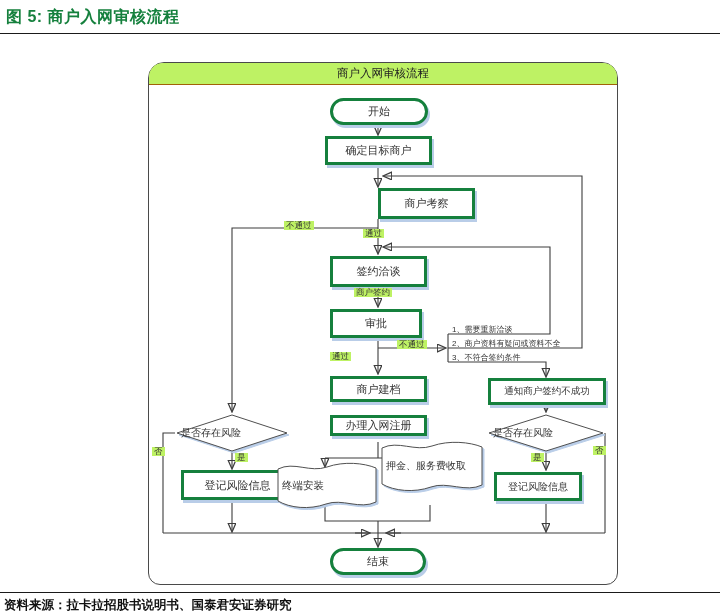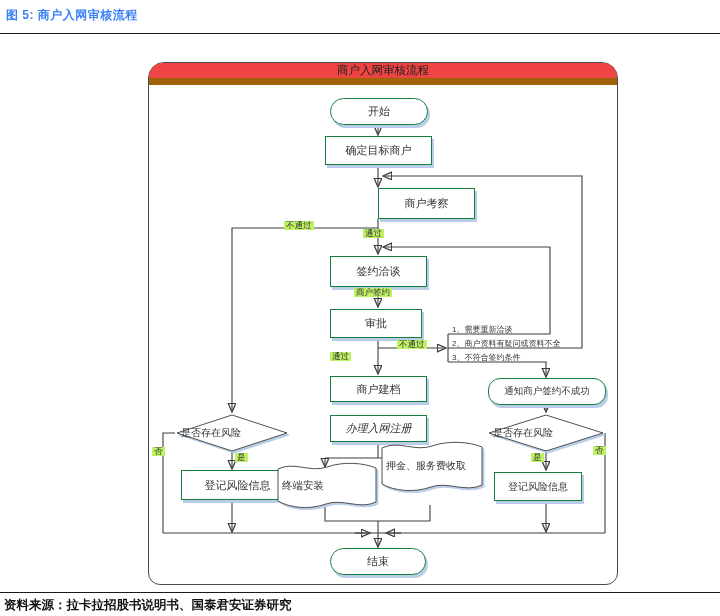--- a/index.html
+++ b/index.html
@@ -1,34 +1,34 @@
 <!DOCTYPE html>
 <html><head>
 <meta charset="utf-8">
 <style>
   * { margin:0; padding:0; box-sizing:border-box; }
   html,body { width:720px; height:616px; background:#fff; font-family:"Liberation Sans","DejaVu Sans",sans-serif; }
   #page { position:relative; width:720px; height:616px; background:#fff; overflow:hidden; color:#1a1a1a; }
 
-  .fig-title { position:absolute; left:6px; top:7px; font-size:12px; font-weight:bold; color:#3b82f6; letter-spacing:0.5px; }
+  .fig-title { position:absolute; left:6px; top:7px; font-size:16px; font-weight:bold; color:#15803d; letter-spacing:0.5px; }
   .rule-top { position:absolute; left:0; top:33px; width:720px; height:0; border-top:1.5px solid #1a1a1a; }
   .rule-bottom { position:absolute; left:0; top:592px; width:720px; height:0; border-top:1.2px solid #1a1a1a; }
   .fig-source { position:absolute; left:4px; top:597px; font-size:12.5px; font-weight:bold; color:#111; }
 
   .chart-frame { position:absolute; left:148px; top:62px; width:470px; height:523px;
     border:1.2px solid #4a4a4a; border-radius:16px 16px 12px 12px; background:#fff; }
-  .chart-header { position:absolute; left:0; top:0; width:100%; height:22px; background:#ef4444;
-    border-bottom:7px solid #a16207; border-radius:14px 14px 0 0;
+  .chart-header { position:absolute; left:0; top:0; width:100%; height:22px; background:#bef264;
+    border-bottom:1px solid #a16207; border-radius:14px 14px 0 0;
     display:flex; align-items:center; justify-content:center; font-size:11.5px; color:#222; }
 
   svg.wires { position:absolute; left:0; top:0; width:720px; height:616px; z-index:1; }
   svg.wires path, svg.wires line { stroke:#3c3c3c; stroke-width:1.1; fill:none; }
 
   .node { position:absolute; z-index:2; display:flex; align-items:center; justify-content:center;
-    background:#fff; border:1px solid #15803d; font-size:11px; color:#333; text-align:center;
+    background:#fff; border:3px solid #15803d; font-size:11px; color:#333; text-align:center;
     box-shadow:2px 3px 0 #b9cde8; }
   .stadium { border-radius:14px; }
   .shape-node { position:absolute; z-index:2; display:flex; align-items:center; justify-content:flex-start;
     font-size:10.5px; color:#333; text-align:center; }
   .shape-node svg { position:absolute; left:0; top:0; width:100%; height:100%;
     filter:drop-shadow(2px 2px 0 #b9cde8); }
   .shape-node .lbl { position:relative; z-index:1; line-height:1.15; padding:0 6px; }
 
   .edge-label { position:absolute; z-index:3; font-size:8.5px; color:#333; background:#bef264; padding:0 2px; line-height:1.1; }
   .cond-item { position:absolute; z-index:3; font-size:8px; color:#333; white-space:nowrap; line-height:1; }
@@ -100,22 +100,22 @@
   <div class="chart-frame">
     <div class="chart-header">商户入网审核流程</div>
   </div>
 
   <div class="node stadium" style="left:330px; top:98px; width:98px; height:27px;">开始</div>
   <div class="node" style="left:325px; top:136px; width:107px; height:29px;">确定目标商户</div>
   <div class="node" style="left:330px; top:188px; width:97px; height:31px;margin-left:48px;">商户考察</div>
   <div class="node" style="left:330px; top:309px; width:92px; height:29px;">审批</div>
   <div class="node" style="left:330px; top:256px; width:97px; height:31px;">签约洽谈</div>
   <div class="node" style="left:330px; top:376px; width:97px; height:26px;">商户建档</div>
-  <div class="node" style="left:330px; top:415px; width:97px; height:27px;font-style:italic;">办理入网注册</div>
-  <div class="node" style="left:488px; top:378px; width:118px; height:27px; font-size:9.5px;border-radius:12px;">通知商户签约不成功</div>
+  <div class="node" style="left:330px; top:415px; width:97px; height:21px;">办理入网注册</div>
+  <div class="node" style="left:488px; top:378px; width:118px; height:27px; font-size:9.5px;">通知商户签约不成功</div>
   <div class="node" style="left:181px; top:470px; width:113px; height:30px;">登记风险信息</div>
   <div class="node" style="left:494px; top:472px; width:88px; height:29px; font-size:10px;">登记风险信息</div>
   <div class="node stadium" style="left:330px; top:548px; width:96px; height:27px;">结束</div>
 
   <div class="shape-node" style="left:175px; top:414px; width:114px; height:38px; font-size:10px;">
     <svg viewBox="0 0 114 38">
       <polygon points="57,1 112,19 57,37 2,19" fill="#ffffff" stroke="#4f4f4f" stroke-width="1"></polygon>
     </svg>
     <span class="lbl">是否存在风险</span>
   </div>

